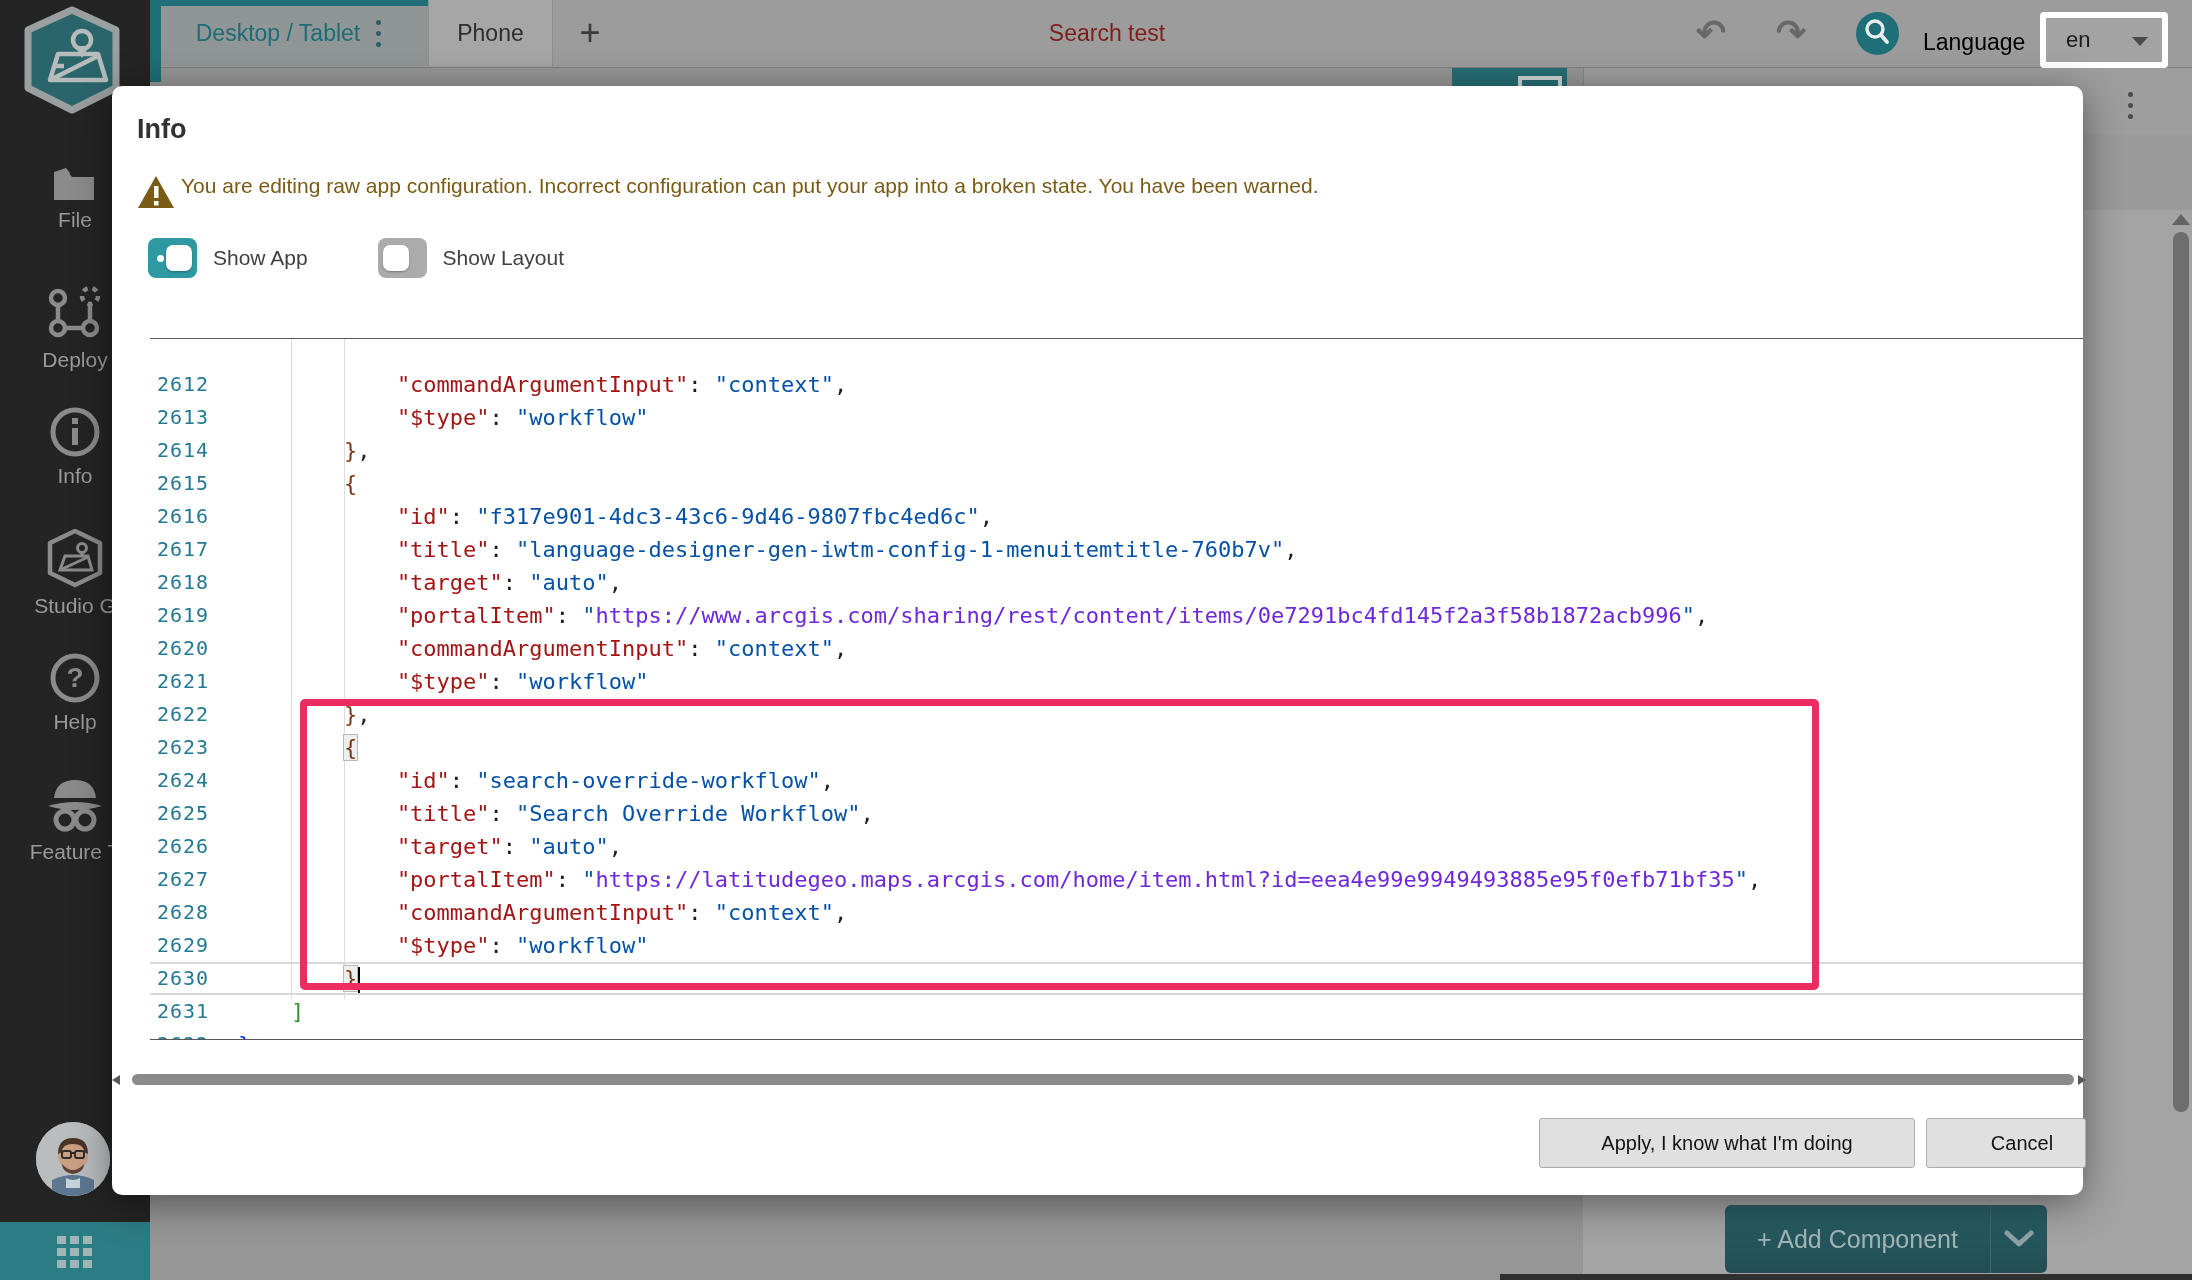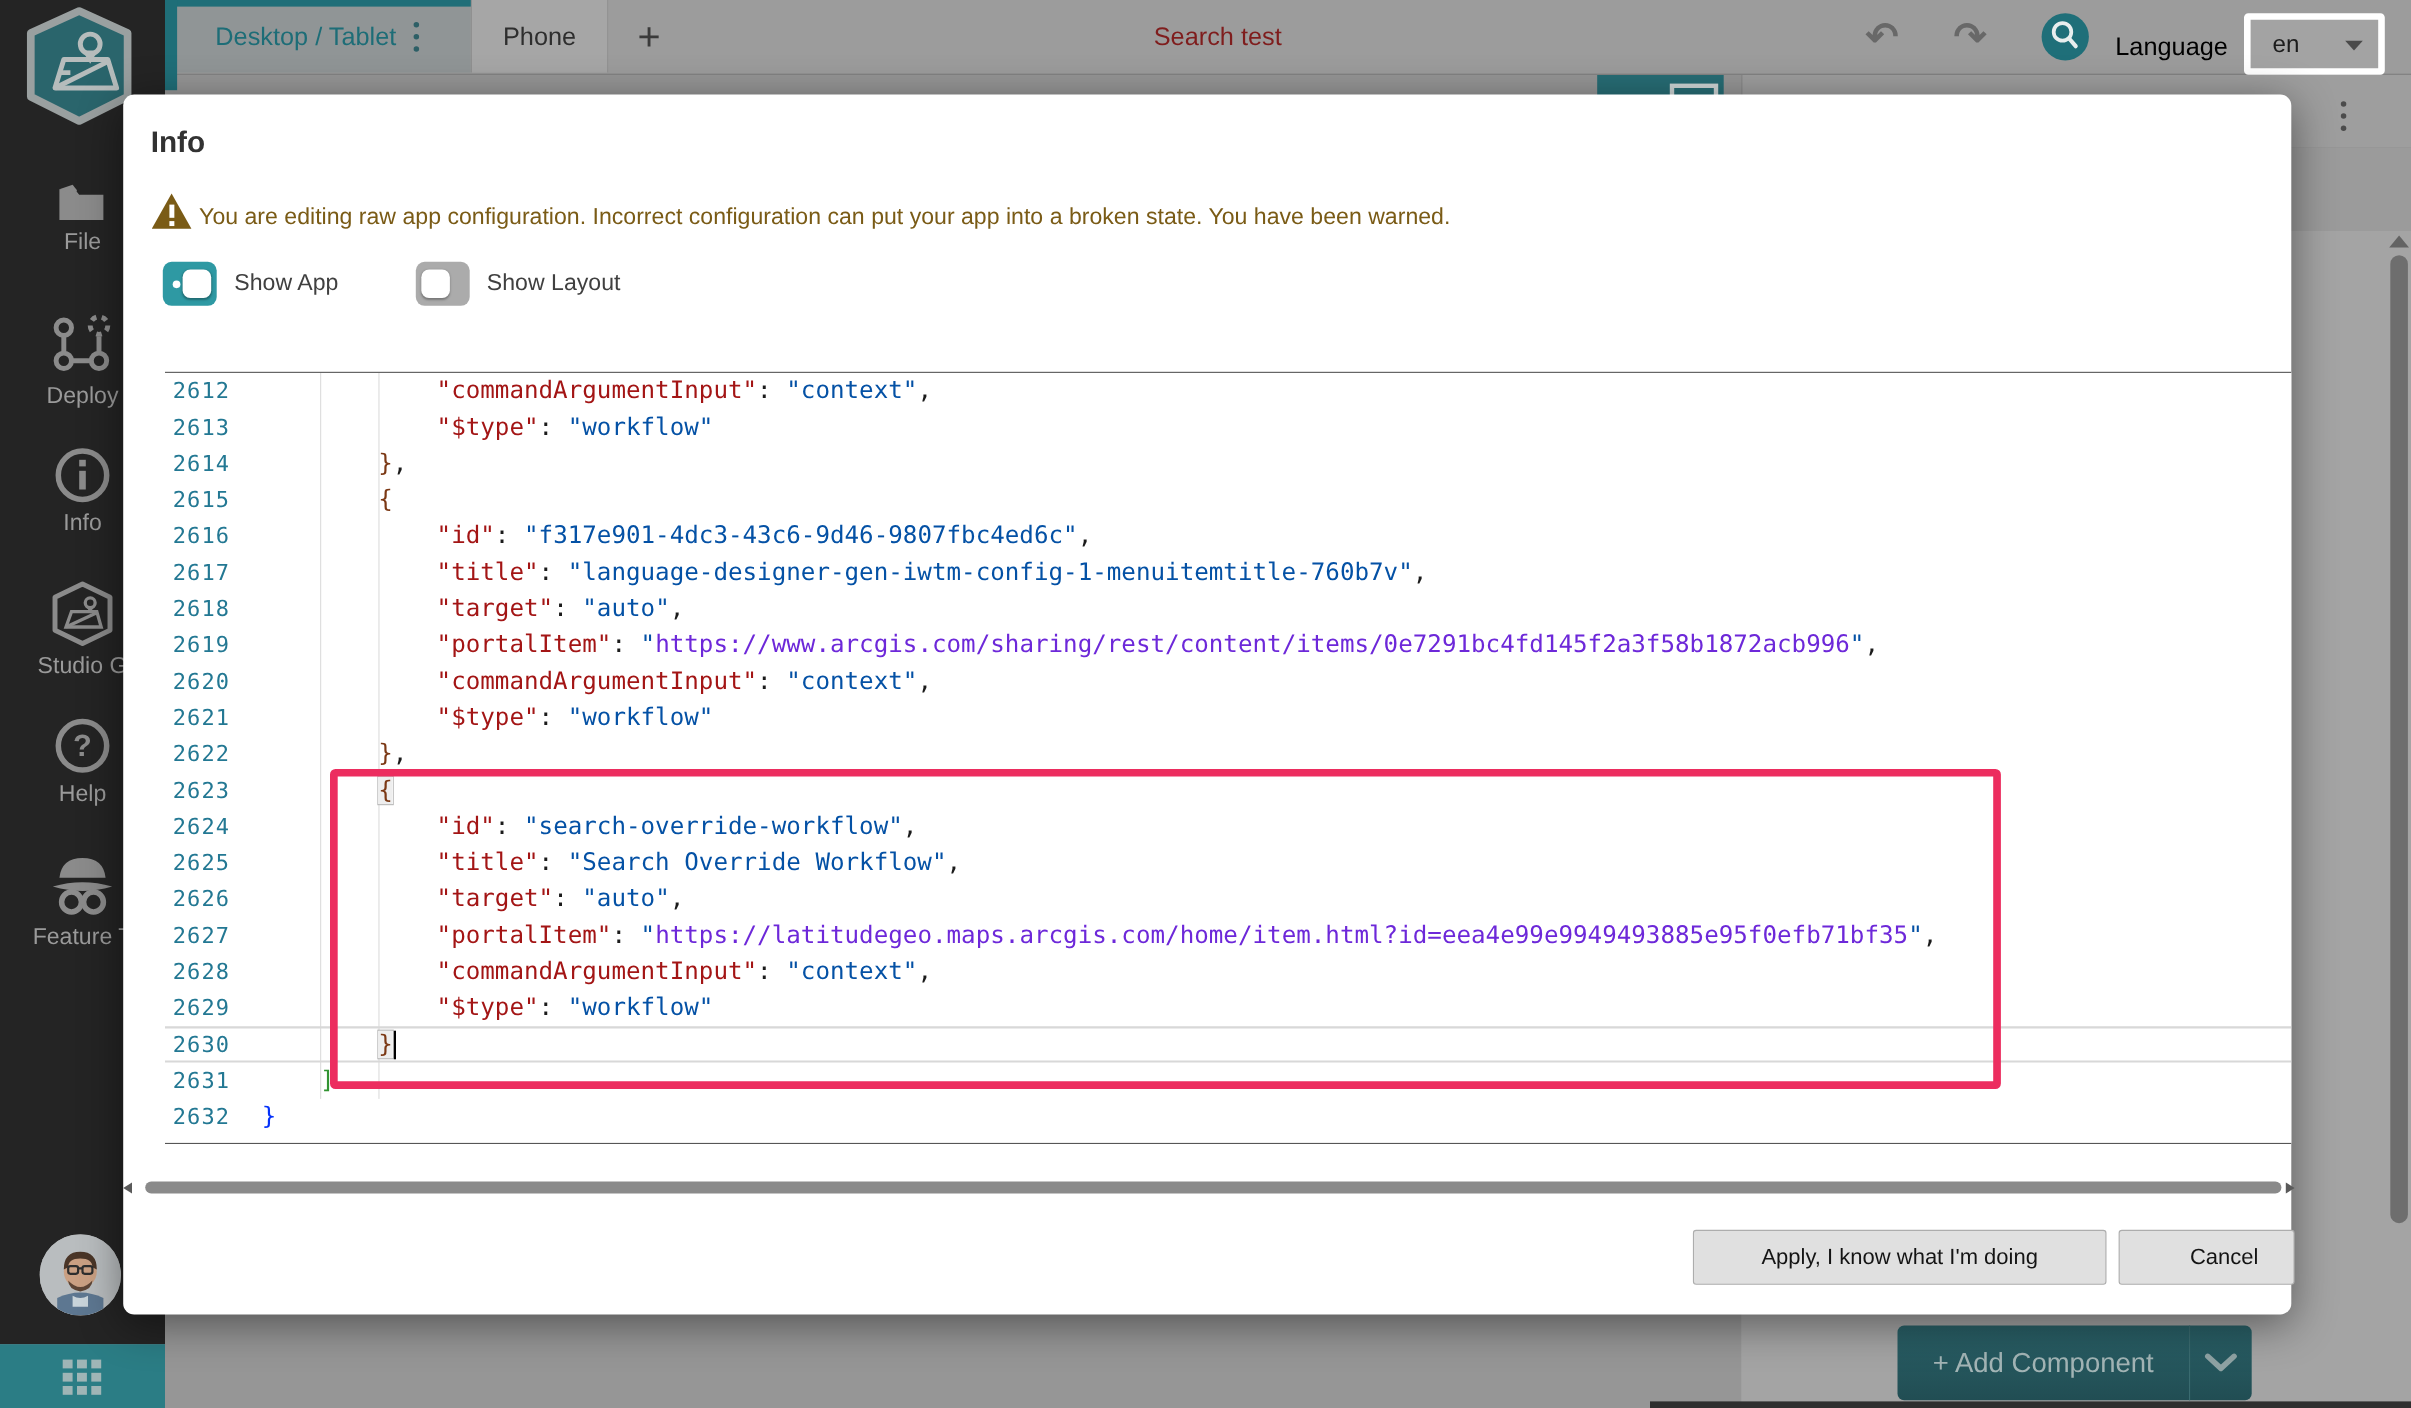--- a/index.html
+++ b/index.html
@@ -52,37 +52,37 @@
   .sb-item svg{display:block;margin:0 auto 6px auto;}
   .sb-footer{position:absolute;left:0;top:1222px;width:150px;height:58px;background:#2b7d85;}
   .waffle{position:absolute;left:57px;top:1236px;width:40px;height:34px;display:grid;
           grid-template-columns:repeat(3,9px);grid-template-rows:repeat(3,8px);gap:4px;}
   .waffle i{background:#9fb5b6;display:block;}
   .avatar{position:absolute;left:36px;top:1122px;width:74px;height:74px;border-radius:50%;overflow:hidden;background:#a8a8a8;}
   
   .modal{position:absolute;left:112px;top:86px;width:1971px;height:1109px;background:#ffffff;border-radius:10px;
          box-shadow:0 8px 40px rgba(0,0,0,0.45);}
   .m-title{position:absolute;left:25px;top:28px;font-size:27px;font-weight:bold;color:#323232;}
-  .warn-row{position:absolute;left:25px;top:88px;display:flex;align-items:flex-end;color:#7a5b16;font-size:21px;}
+  .warn-row{position:absolute;left:25px;top:88px;display:flex;align-items:flex-start;color:#7a5b16;font-size:21px;}
   .warn-row svg{margin-right:6px;}
   .toggles{position:absolute;left:36px;top:152px;display:flex;align-items:center;}
   .toggle{position:relative;width:49px;height:40px;border-radius:8px;}
   .toggle.on{background:#2e99a3;}
   .toggle.off{background:#ababab;}
   .toggle .knob{position:absolute;top:7px;width:26px;height:26px;background:#ffffff;border-radius:7px;box-shadow:0 1px 2px rgba(0,0,0,0.3);}
   .toggle.on .knob{right:5px;}
   .toggle.off .knob{left:5px;}
   .toggle.on .dot{position:absolute;left:9px;top:17px;width:7px;height:7px;border-radius:50%;background:#ffffff;}
   .tog-label{margin:0 70px 0 16px;font-size:21px;color:#404040;}
   
   .editor{position:absolute;left:38px;top:252px;width:1933px;height:700px;background:#ffffff;
           border-top:1px solid #565656;border-bottom:1px solid #565656;overflow:hidden;
           font-family:"DejaVu Sans Mono",monospace;}
   .guide{position:absolute;top:0;height:660px;border-left:1px solid #dcdcdc;}
-  .code-row{position:absolute;left:0;width:100%;height:33px;line-height:33px;white-space:nowrap;}
+  .code-row{position:absolute;left:0;width:100%;height:33px;line-height:33px;white-space:nowrap;margin-top:29px;}
   .code-row.current{box-shadow:inset 0 2px 0 #d8d8d8, inset 0 -2px 0 #d8d8d8;}
   .ln{position:absolute;left:7px;top:0;font-size:20px;color:#237893;letter-spacing:1px;}
   .codetxt{display:block;margin-left:88px;font-size:22px;}
   .tk-k{color:#a31515;} .tk-v{color:#0451a5;} .tk-p{color:#1b1b1b;}
   .tk-u{color:#6d28d9;}
   .tk-b{color:#7b3814;}
   .tk-bm{color:#7b3814;background:#eeeeee;box-shadow:0 0 0 1px #b9b9b9;}
   .tk-g{color:#319331;} .tk-bl{color:#0431fa;}
   .caret-bar{display:inline-block;width:2px;height:26px;background:#000;vertical-align:middle;margin-left:1px;}
   .redbox{position:absolute;left:188px;top:613px;width:1505px;height:277px;border:7px solid #ec2d5f;border-radius:5px;}

